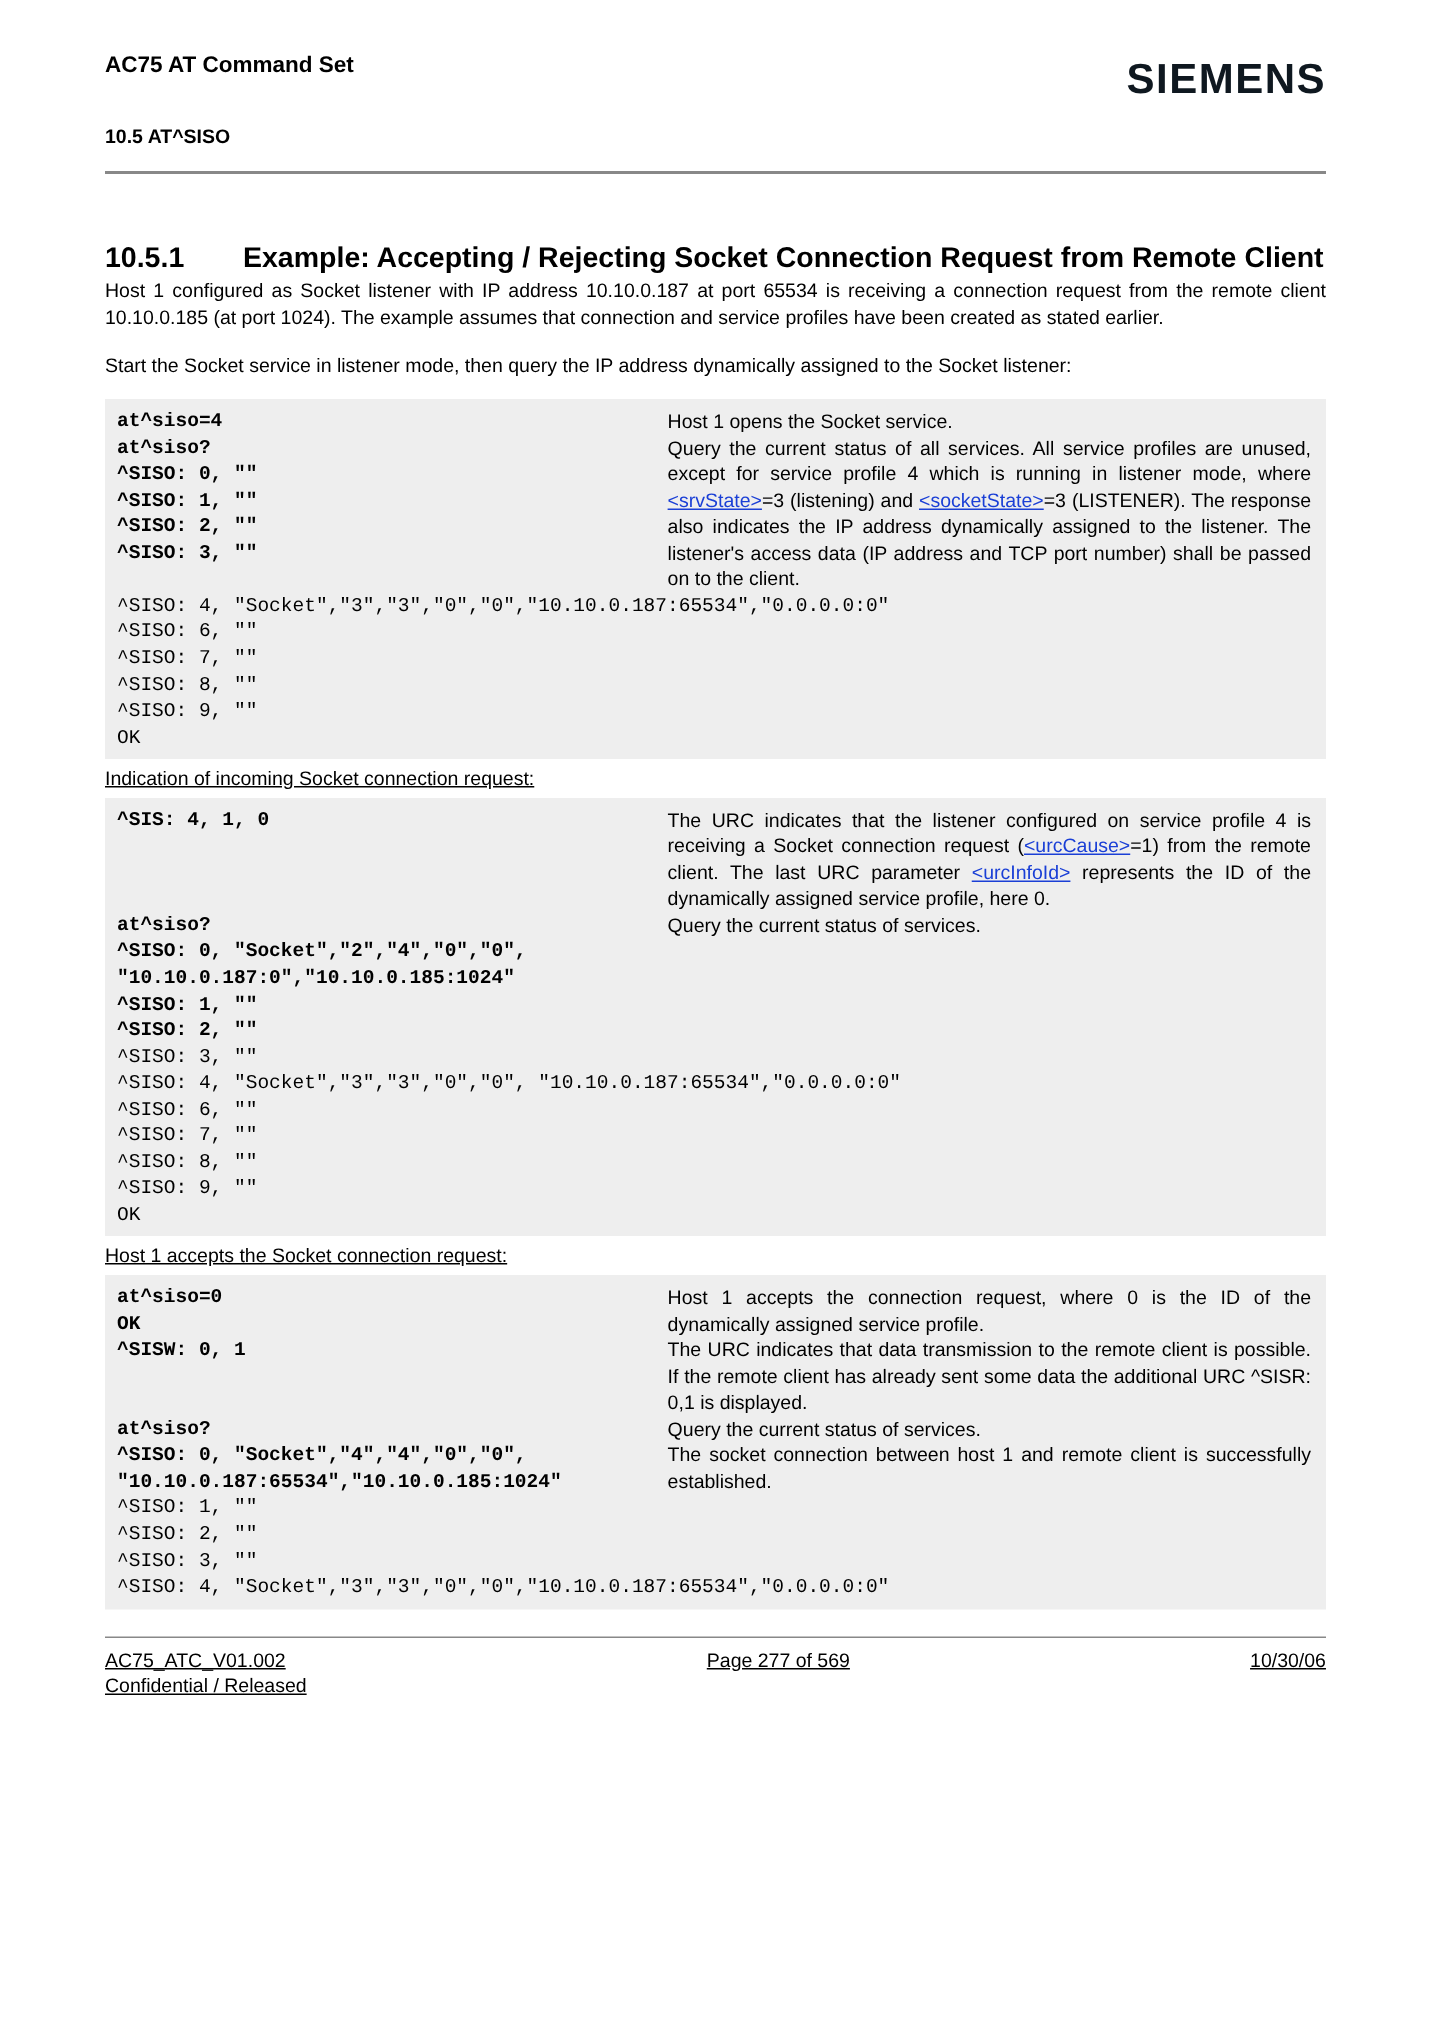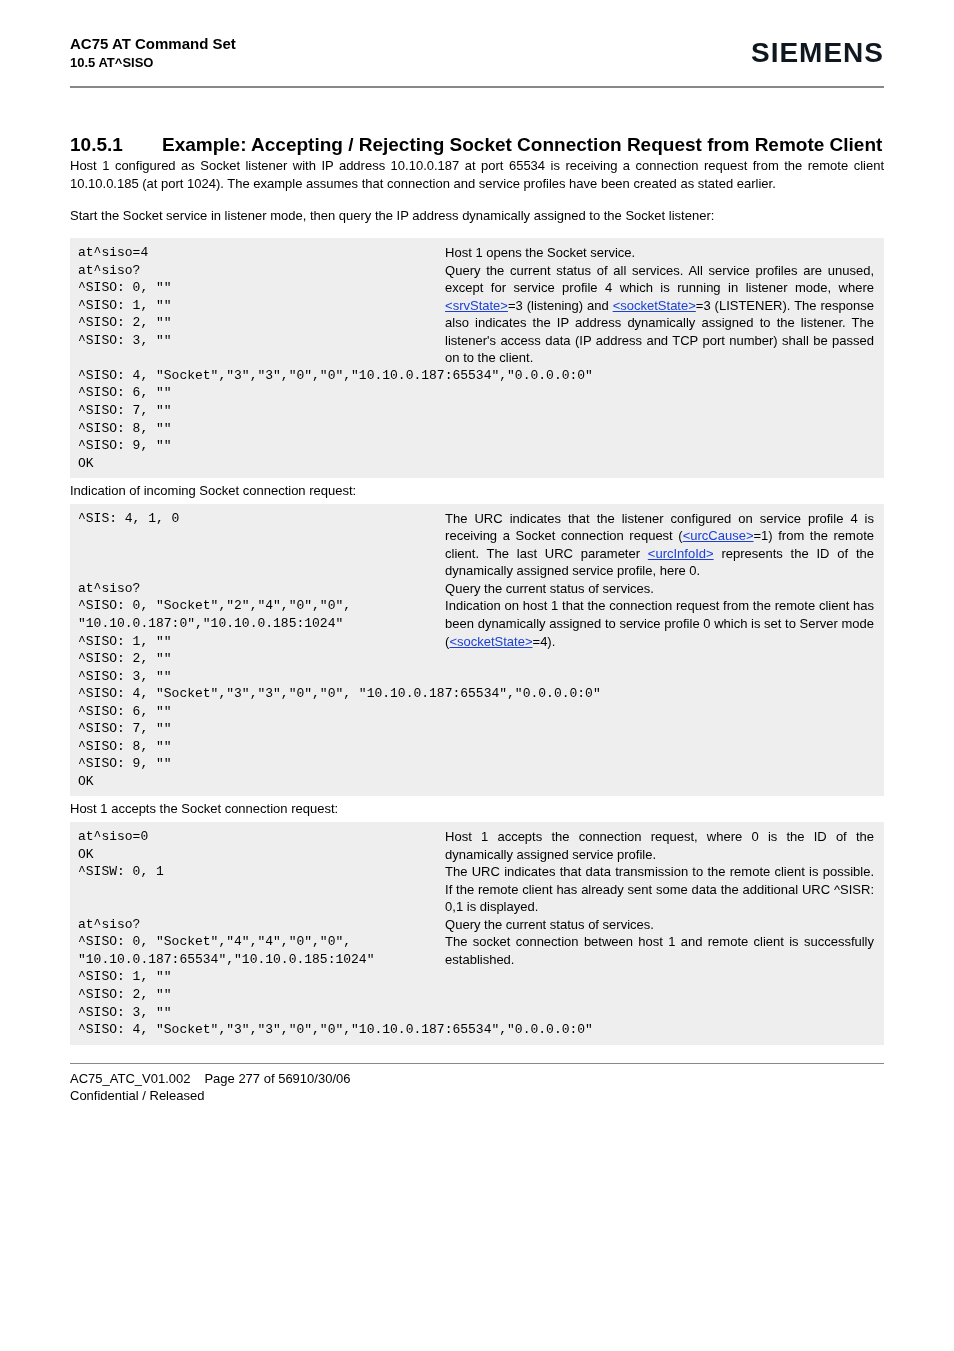--- a/index.html
+++ b/index.html
@@ -22,20 +22,21 @@
     padding-bottom: 10px;
     gap: 16px;
   }
   .header-left .doc-title {
     font-weight: bold;
     font-size: 15px;
   }
   .header-left .section-ref {
     font-weight: bold;
     font-size: 13px;
+    margin-top: 28px;
   }
   .brand {
     font-family: Arial, sans-serif;
     font-weight: 900;
     font-size: 28px;
     letter-spacing: 1px;
     color: #0f1820;
   }
   .hr {
     border: none;
@@ -74,37 +75,39 @@
     margin-bottom: 4px;
   }
   .row {
     display: flex;
     align-items: flex-start;
   }
   .row .left {
     flex: 0 0 46%;
     white-space: pre;
     font-family: "Courier New", monospace;
+    font-weight: bold;
   }
   .row .right {
     flex: 1;
     font-family: Arial, Helvetica, sans-serif;
     text-align: justify;
     padding-right: 2px;
   }
   .full {
     white-space: pre;
     font-family: "Courier New", monospace;
   }
   .link { color: #1a3fd6; text-decoration: underline; }
-  .narr { margin: 0 0 4px 0; }
+  .narr { margin: 0 0 4px 0; text-decoration: underline; }
   .footer {
     display: flex;
-    justify-content: flex-start;
-    font-size: 13px;
+    justify-content: space-between;
+    font-size: 13px;
+    text-decoration: underline;
   }
 </style>
 </head>
 <body>
 
 <div class="page">
 
   <div class="header">
     <div class="header-left">
       <div class="doc-title">AC75 AT Command Set</div>
@@ -156,23 +159,20 @@
     </div>
     <div class="row">
       <div class="left">at^siso?</div>
       <div class="right">Query the current status of services.</div>
     </div>
     <div class="row">
       <div class="left">^SISO: 0, "Socket","2","4","0","0",
 "10.10.0.187:0","10.10.0.185:1024"
 ^SISO: 1, ""
 ^SISO: 2, ""</div>
-      <div class="right">
-        <span>Indication on host 1 that the connection request from the remote client has been dynamically assigned to service profile 0 which is set to Server mode (</span><span class="link">&lt;socketState&gt;</span><span>=4).</span>
-      </div>
     </div>
     <div class="full">^SISO: 3, ""
 ^SISO: 4, "Socket","3","3","0","0", "10.10.0.187:65534","0.0.0.0:0"
 ^SISO: 6, ""
 ^SISO: 7, ""
 ^SISO: 8, ""
 ^SISO: 9, ""
 OK</div>
   </div>
 

